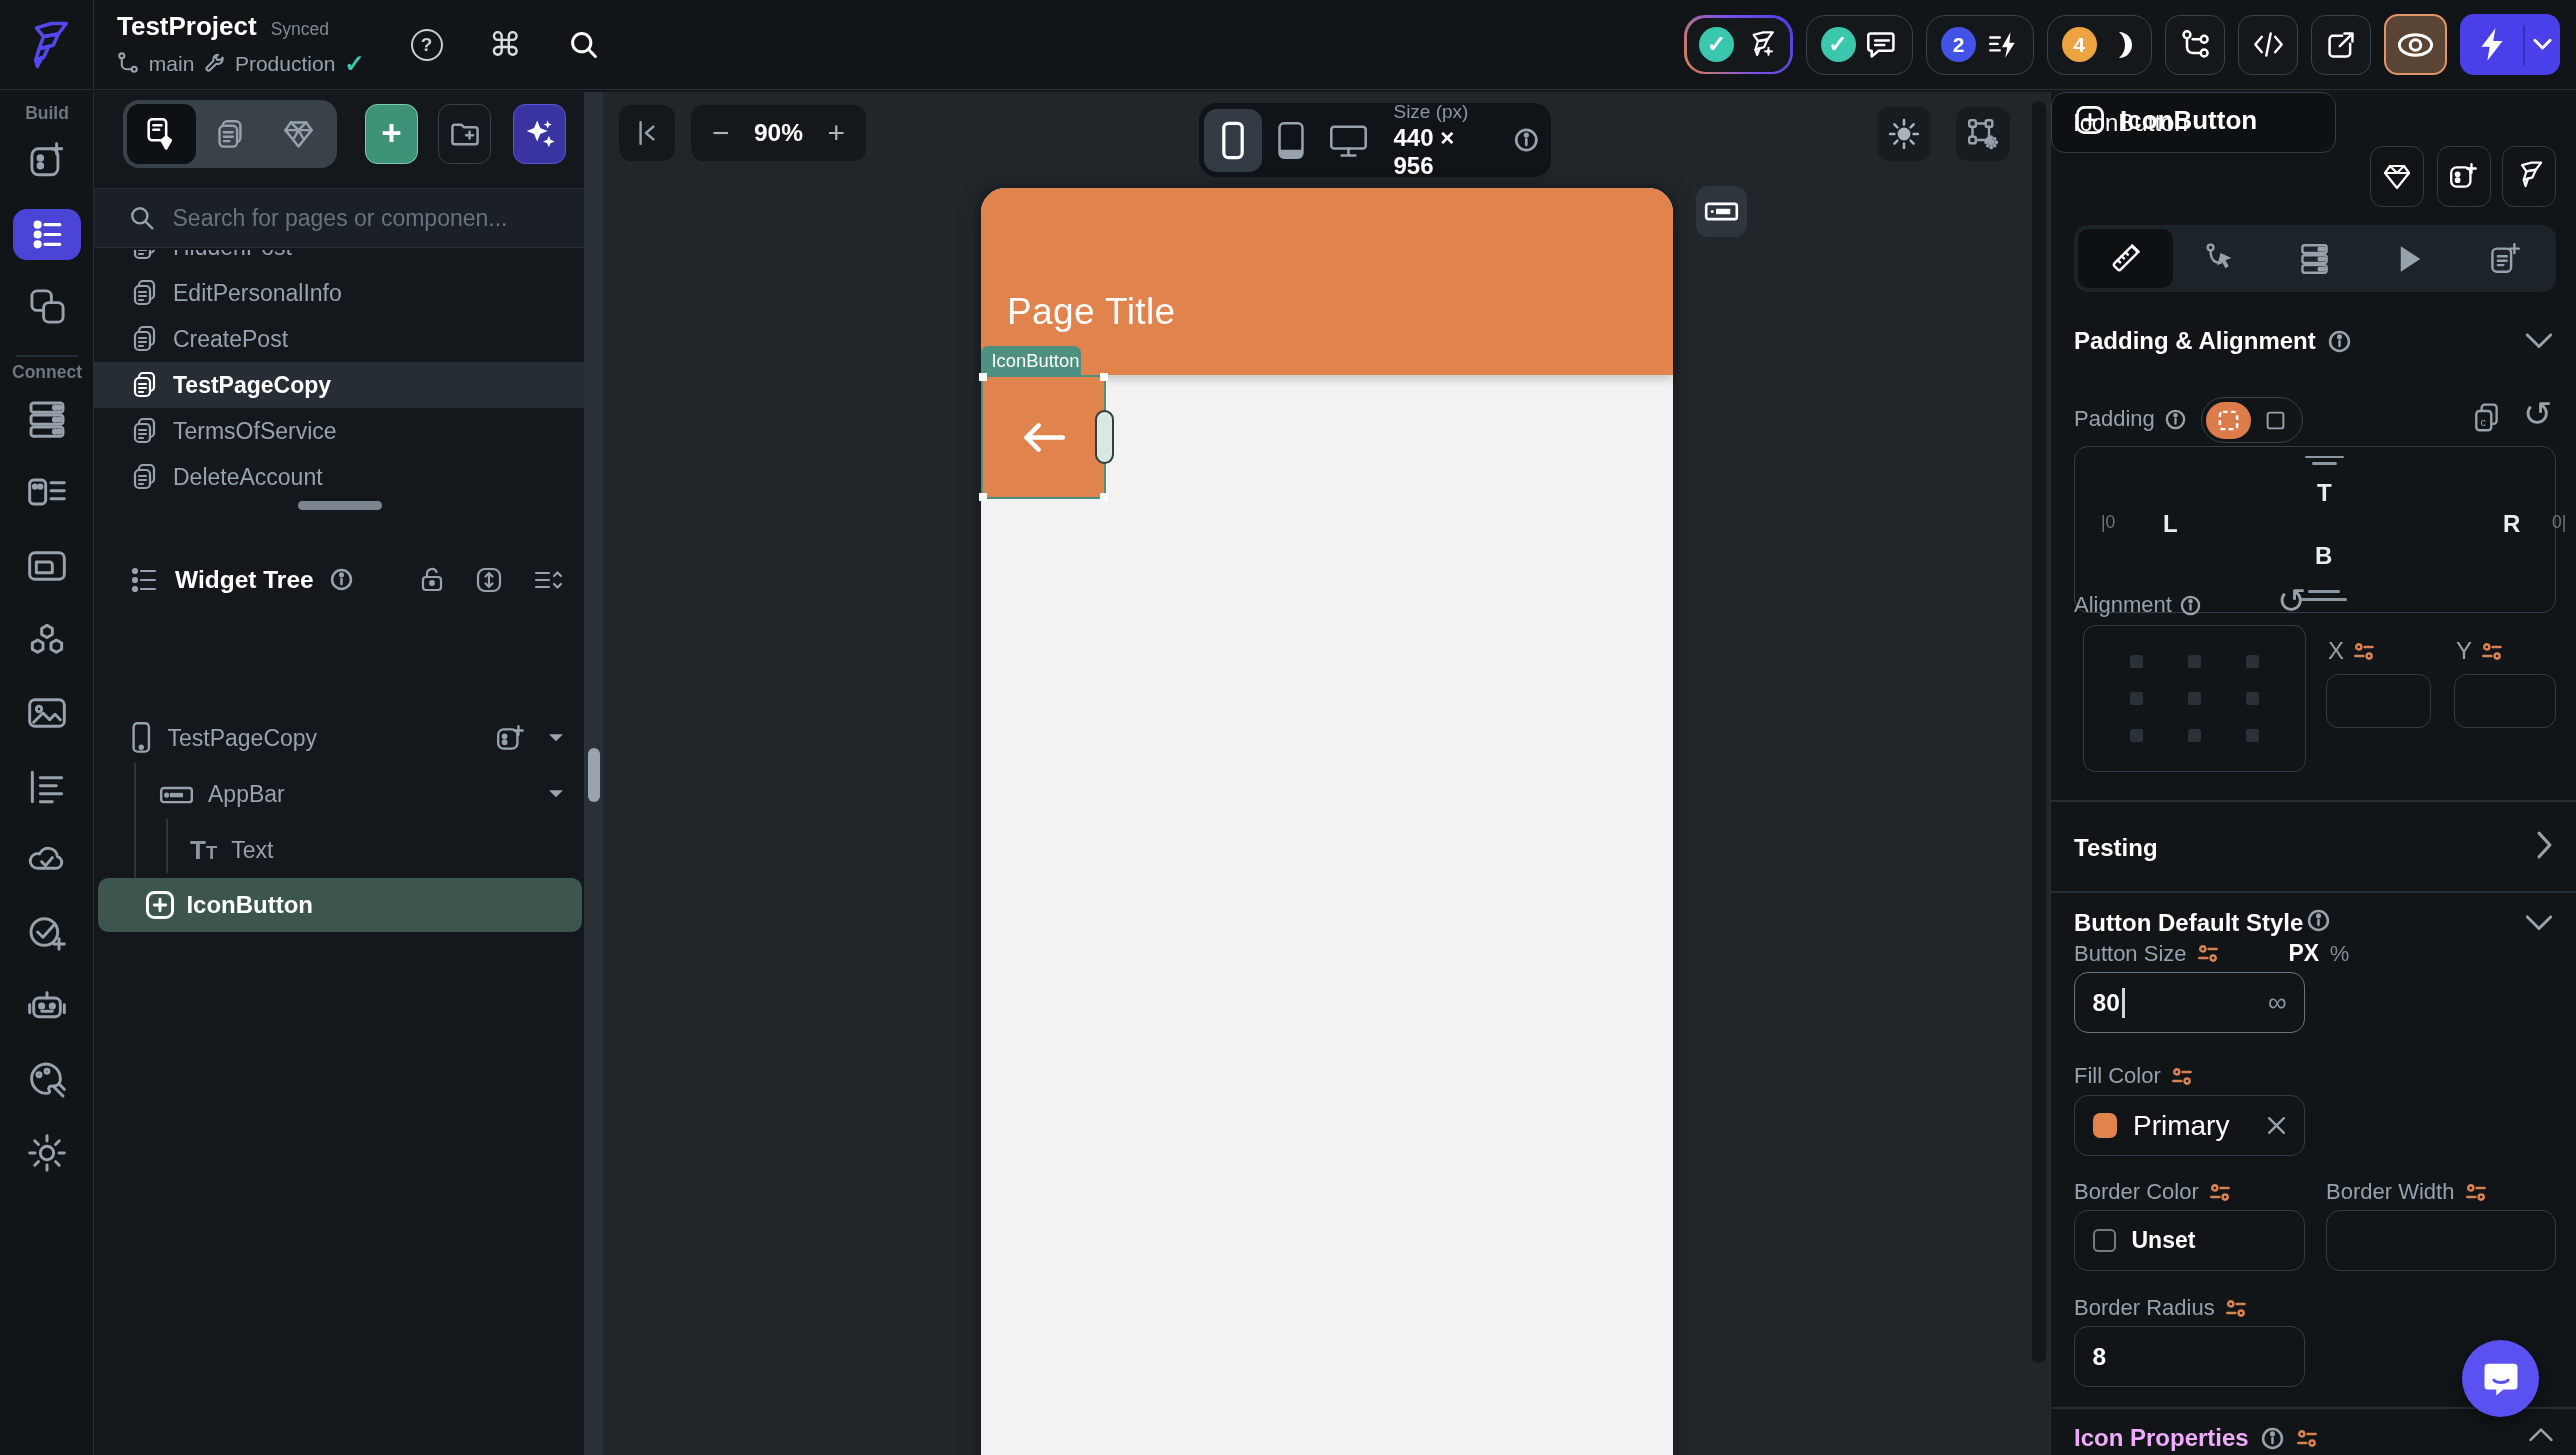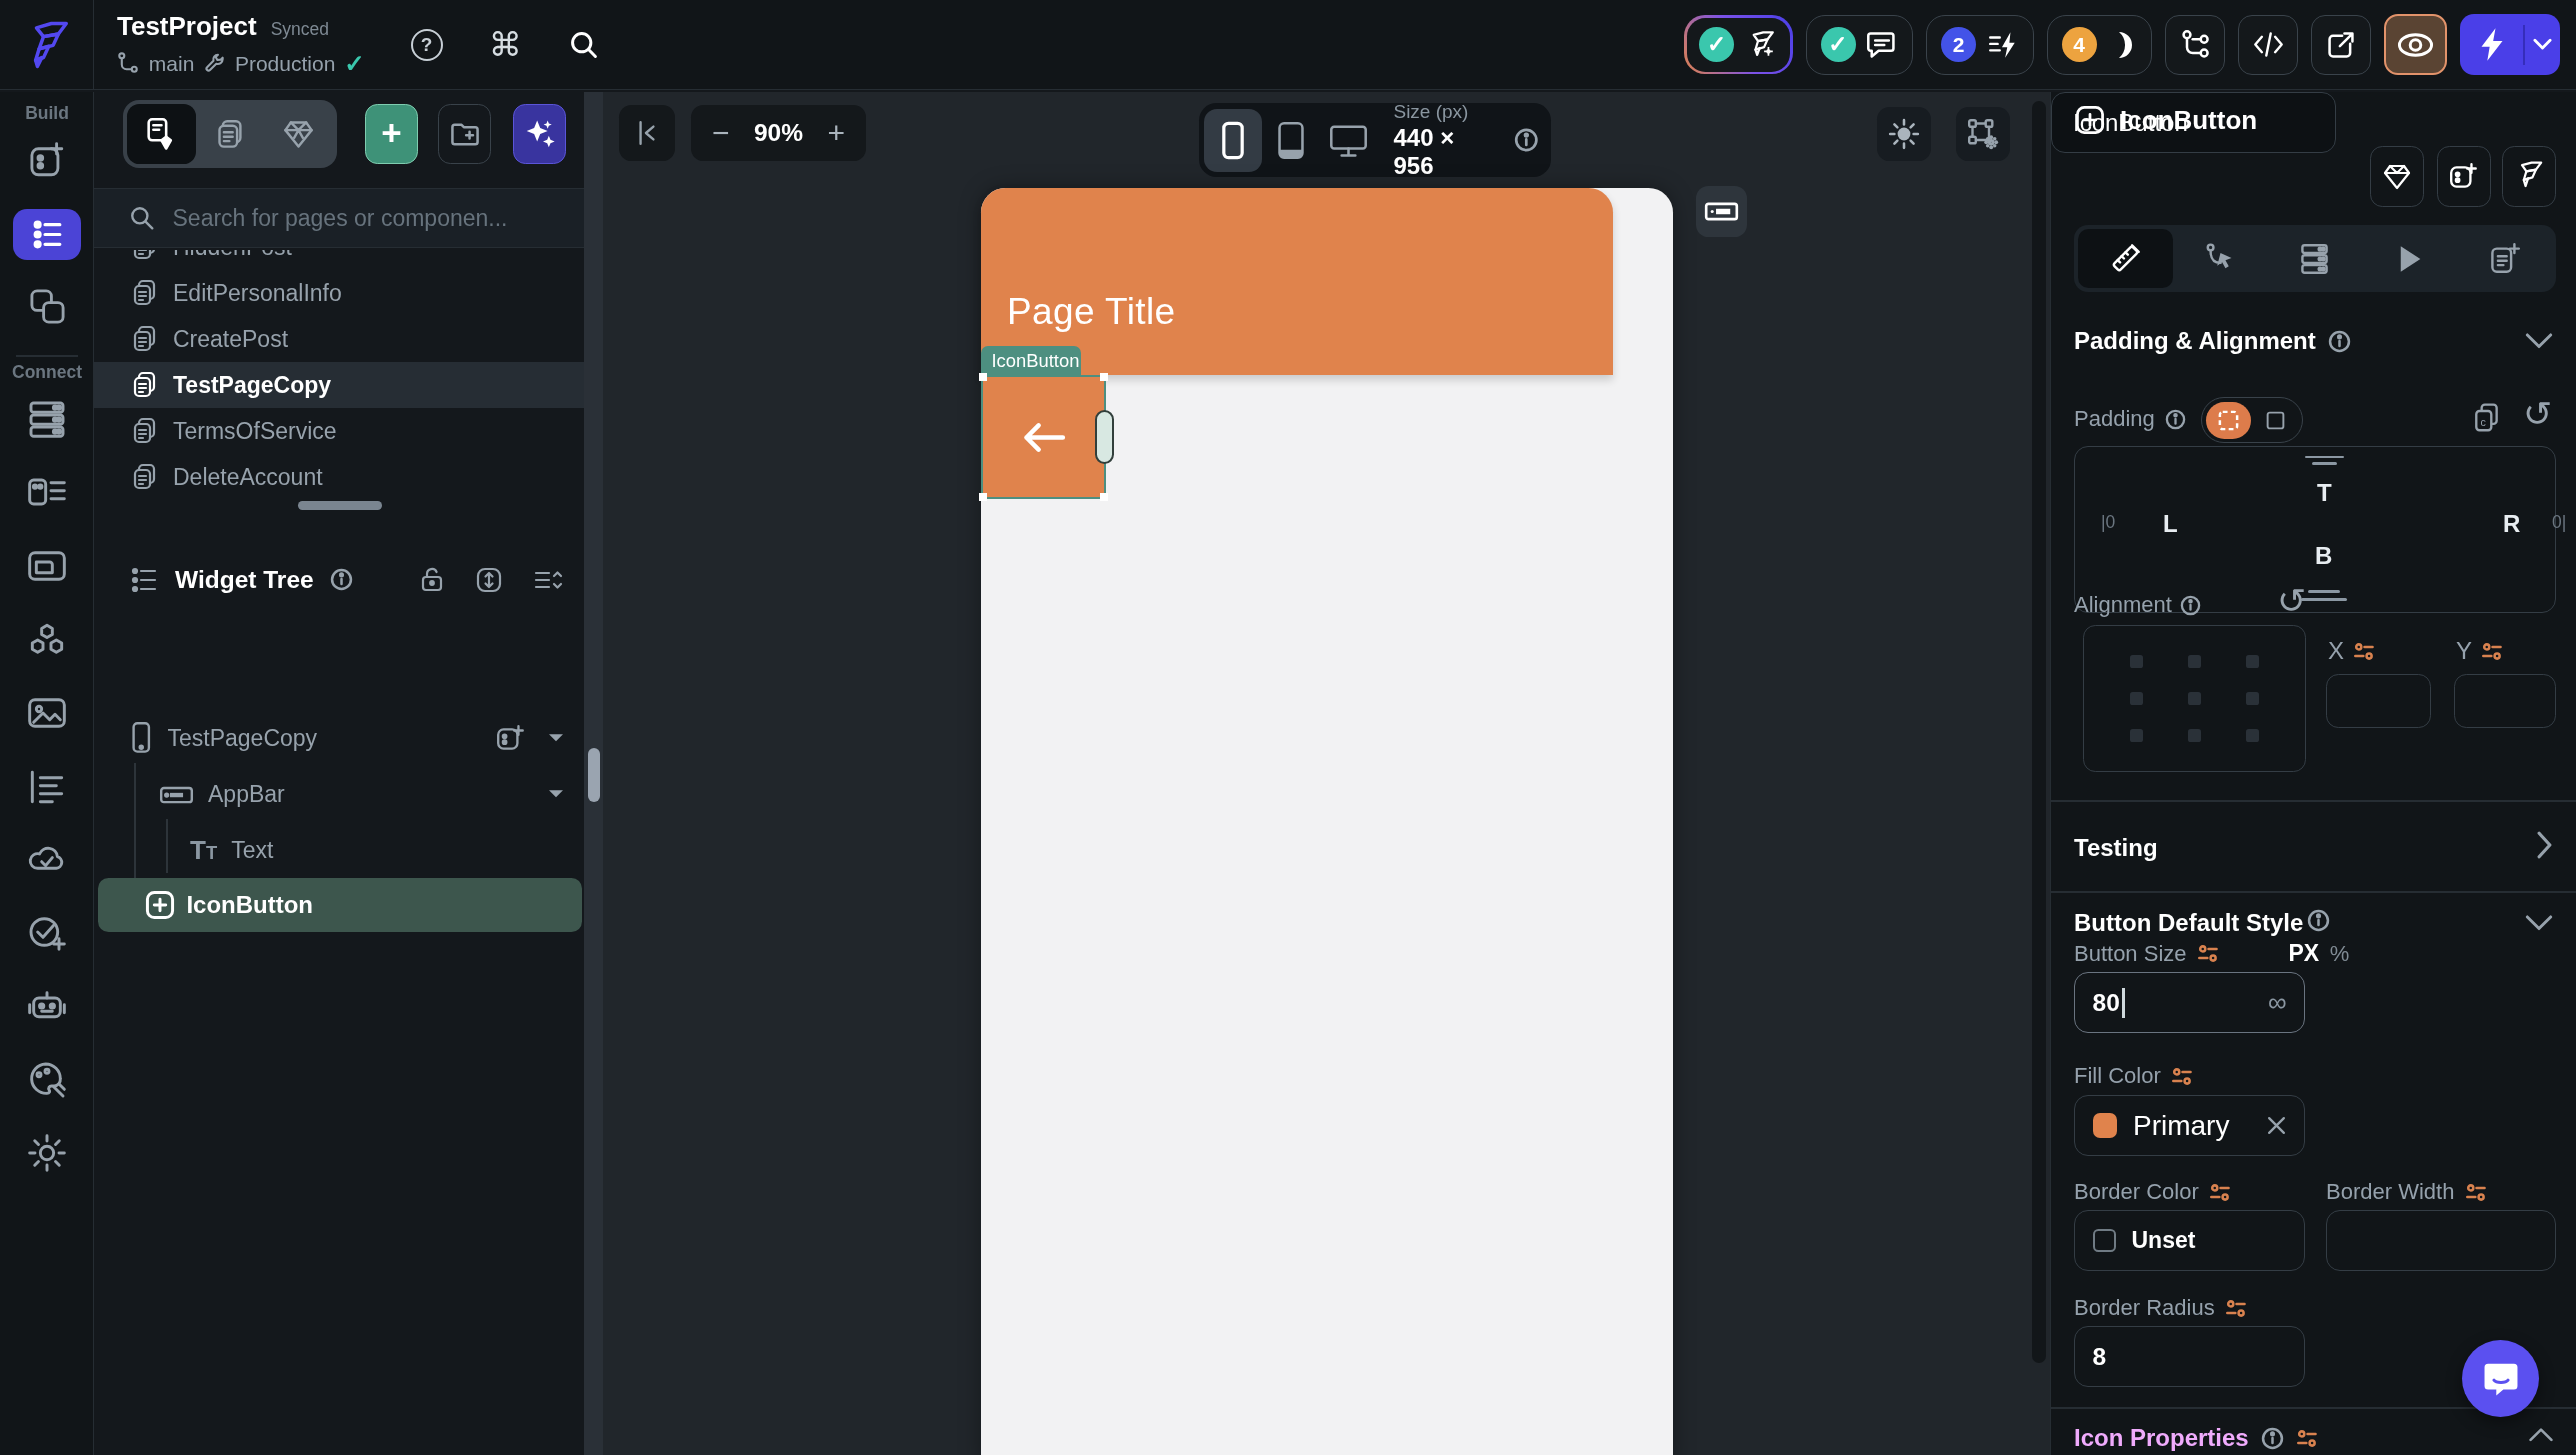--- a/index.html
+++ b/index.html
@@ -72,21 +72,21 @@
   #zoom-pill .pm{color:#aab4bd;font-size:30px;line-height:1}
   #zoom-pill .val{color:#fff;font-weight:bold;font-size:24.5px}
   #device-group{position:absolute;left:596px;top:11.4px;width:352px;height:74px;background:#101418;border-radius:17.5px;display:flex;align-items:center;padding:5.3px}
   #device-group .dseg{width:61px;height:63px;border-radius:13px;display:flex;align-items:center;justify-content:center}
   #device-group .dseg.sel{background:#333b44}
   #size-block{margin-left:16px}
   #size-block .l1{font-size:19px;color:#8a96a0}
   #size-block .l2{font-size:24px;color:#fff;font-weight:bold;margin-top:1.8px}
   #info-dev{margin-left:19px;margin-right:7px}
   #phone{position:absolute;left:378px;top:96px;width:692px;height:1280px;background:#f2f2f3;border-radius:24.5px 24.5px 0 0;box-shadow:0 0 21px rgba(0,0,0,.35)}
-  #appbar{position:absolute;left:0;top:0;width:632px;height:187px;background:#e0834c;border-radius:24.5px 24.5px 0 0;box-shadow:0 4.4px 8px rgba(0,0,0,.16)}
+  #appbar{position:absolute;left:0;top:0;width:692px;height:187px;background:#e0834c;border-radius:24.5px 24.5px 0 0;box-shadow:0 4.4px 8px rgba(0,0,0,.16)}
   #appbar .pt{position:absolute;left:26px;top:103px;font-size:37px;font-weight:500;color:#fff;letter-spacing:0.4px}
   #sel-chip{position:absolute;left:0;top:158px;width:100px;height:30px;background:#4d8f80;border-radius:7px 7px 0 0;color:#fff;font-size:18.4px;display:flex;align-items:center;padding-left:10.5px}
   #sel-widget{position:absolute;left:0;top:187px;width:125px;height:124px;background:#e0834c;border:2.6px solid #4d8f80;display:flex;align-items:center;justify-content:center}
   .hndl{position:absolute;width:8px;height:8px;background:#fff}
   #rs-pill{position:absolute;left:114px;top:222px;width:19px;height:54px;background:#d8e8e2;border:2.6px solid #323f3b;border-radius:10.5px}
   #appbar-ind{position:absolute;left:1093px;top:94px;width:51px;height:51px;background:#2e353c;border-radius:12.3px;display:flex;align-items:center;justify-content:center}
   #cv-scroll{position:absolute;left:1429px;top:8.8px;width:14px;height:1262px;background:#121619;border-radius:7px}
   
   #rpanel{left:2050px;top:92px;width:526px;height:1364px;background:#111518;border-left:1.8px solid #262d33}
   .rp{position:absolute}

